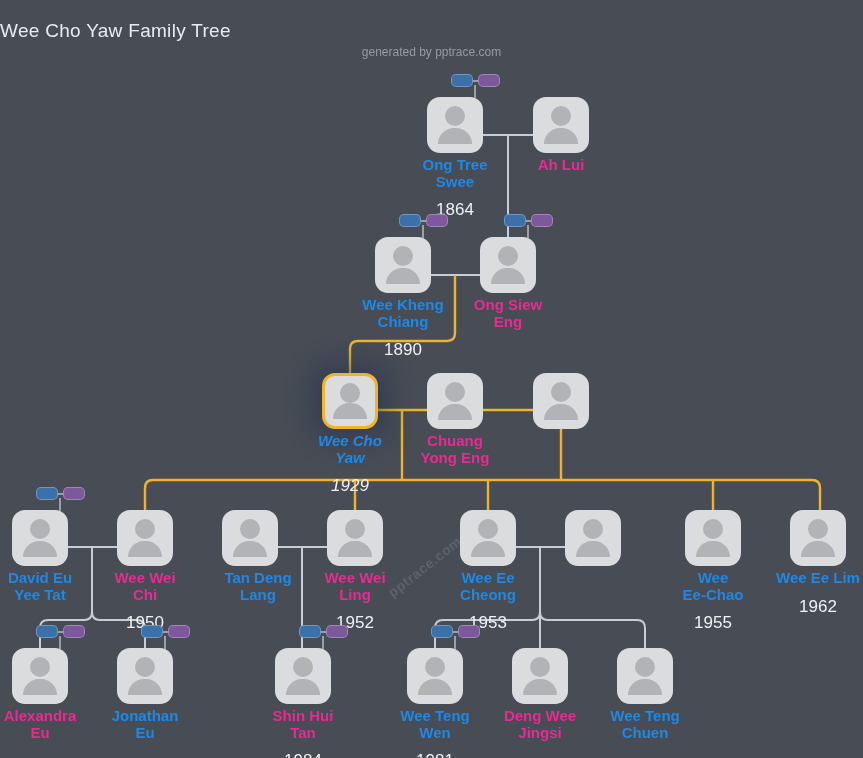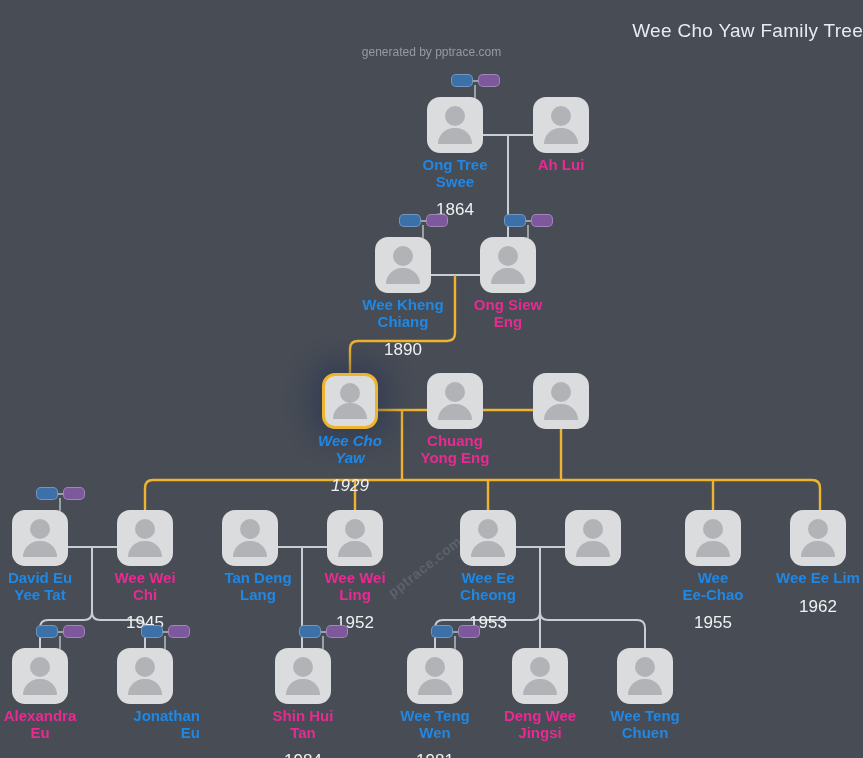--- a/index.html
+++ b/index.html
@@ -5,21 +5,21 @@
   :root{
     --bg:#474c55; --card:#dbdcde; --silhouette:#b1b3b7;
     --male:#1f88e5; --female:#e82a92; --year:#f0f1f3;
     --line:#c9ced4; --accent:#eeb42e;
     --badge-father:#3b70a9; --badge-mother:#7d589d;
   }
   html,body{margin:0;padding:0;}
   body{background:var(--bg);font-family:"Liberation Sans","DejaVu Sans",sans-serif;}
   #stage{position:relative;width:863px;height:758px;background:var(--bg);overflow:hidden;}
 
-  .page-title{position:absolute;top:20px;left:0;width:100%;text-align:right;
+  .page-title{position:absolute;top:20px;left:0;width:100%;text-align:left;
     color:#e9ebee;font-size:19px;font-weight:400;letter-spacing:.3px;}
   .page-subtitle{position:absolute;top:45px;left:0;width:100%;text-align:center;
     color:#959ba3;font-size:12px;}
 
   svg.connectors{position:absolute;left:0;top:0;pointer-events:none;}
   .line-gray{stroke:var(--line);stroke-width:2;fill:none;}
   .line-gold{stroke:var(--accent);stroke-width:2.4;fill:none;}
 
   .person-card{position:absolute;width:56px;height:56px;background:var(--card);
     border-radius:13px;box-sizing:border-box;}
@@ -201,21 +201,21 @@
       <div class="avatar">
         <div class="head"></div>
         <div class="shoulders"></div>
       </div>
     </div>
     <div class="person-label" style="left: 90px; top: 570px;">
       <div class="person-name" style="color: var(--female);">
         <div>Wee Wei</div>
         <div>Chi</div>
       </div>
-      <div class="person-year">1945</div>
+      <div class="person-year">1950</div>
     </div>
     <div class="person-card" style="left: 222px; top: 510px;">
       <div class="avatar">
         <div class="head"></div>
         <div class="shoulders"></div>
       </div>
     </div>
     <div class="person-label" style="left: 203px; top: 570px;">
       <div class="person-name" style="color: var(--male);">
         <div>Tan Deng</div>
@@ -295,21 +295,21 @@
       <span class="pill father"></span>
       <span class="pill mother"></span>
     </div>
     <div class="person-card" style="left: 117px; top: 648px;">
       <div class="avatar">
         <div class="head"></div>
         <div class="shoulders"></div>
       </div>
     </div>
     <div class="person-label" style="left: 90px; top: 708px;">
-      <div class="person-name" style="color: var(--male); text-align: right;">
+      <div class="person-name" style="color: var(--male);">
         <div>Jonathan</div>
         <div>Eu</div>
       </div>
     </div>
     <div class="badge-pair" style="left: 141px; top: 625px;">
       <span class="pill father"></span>
       <span class="pill mother"></span>
     </div>
     <div class="person-card" style="left: 275px; top: 648px;">
       <div class="avatar">

